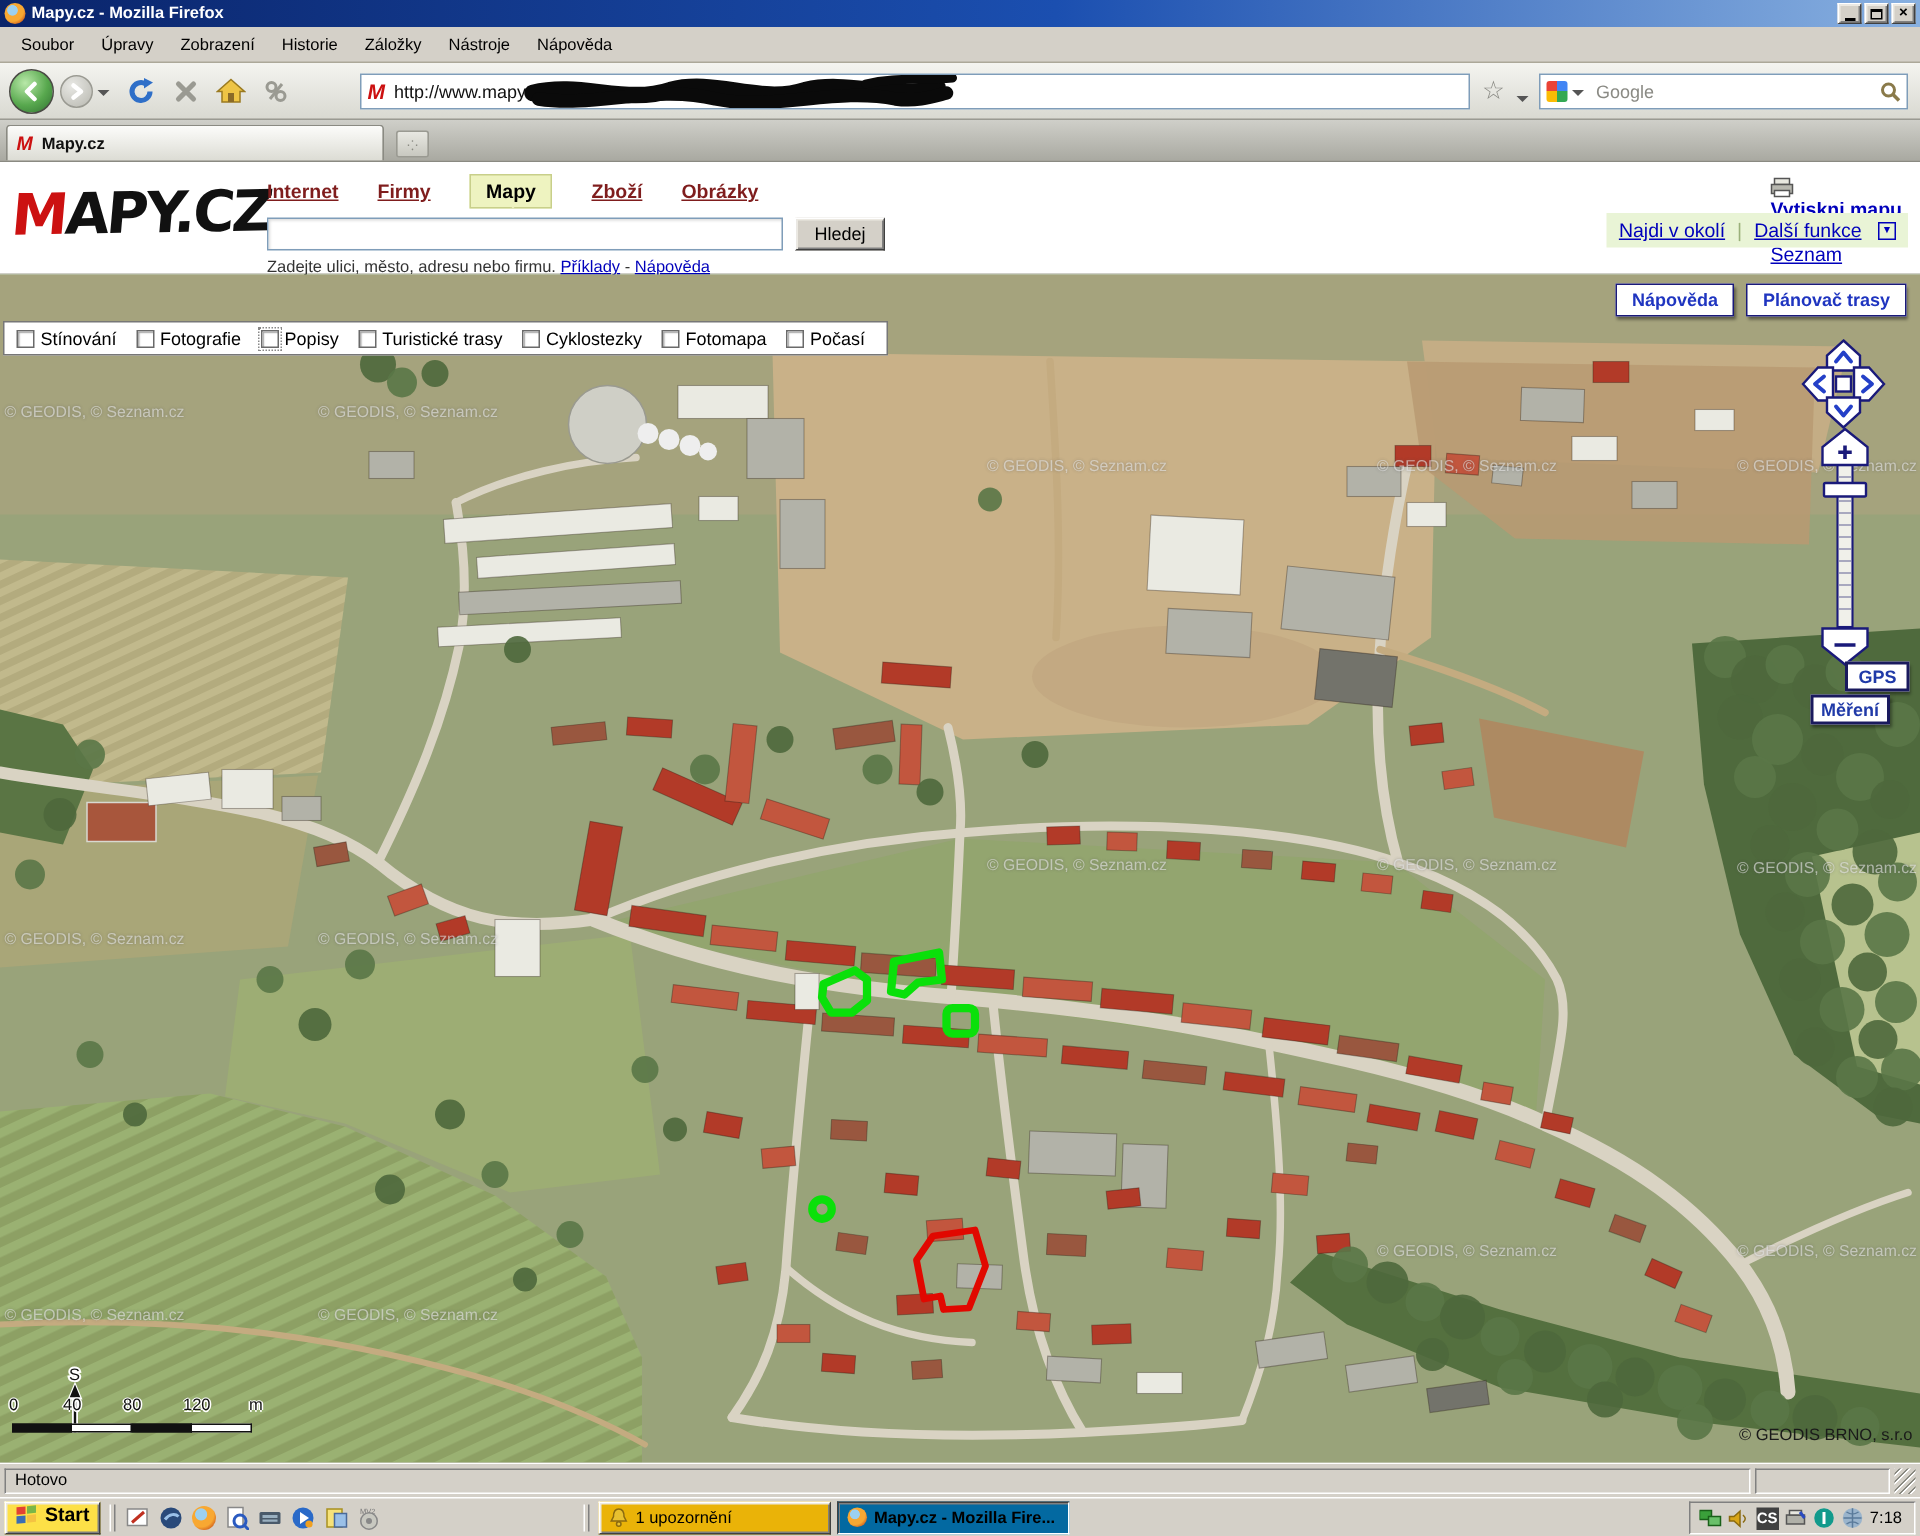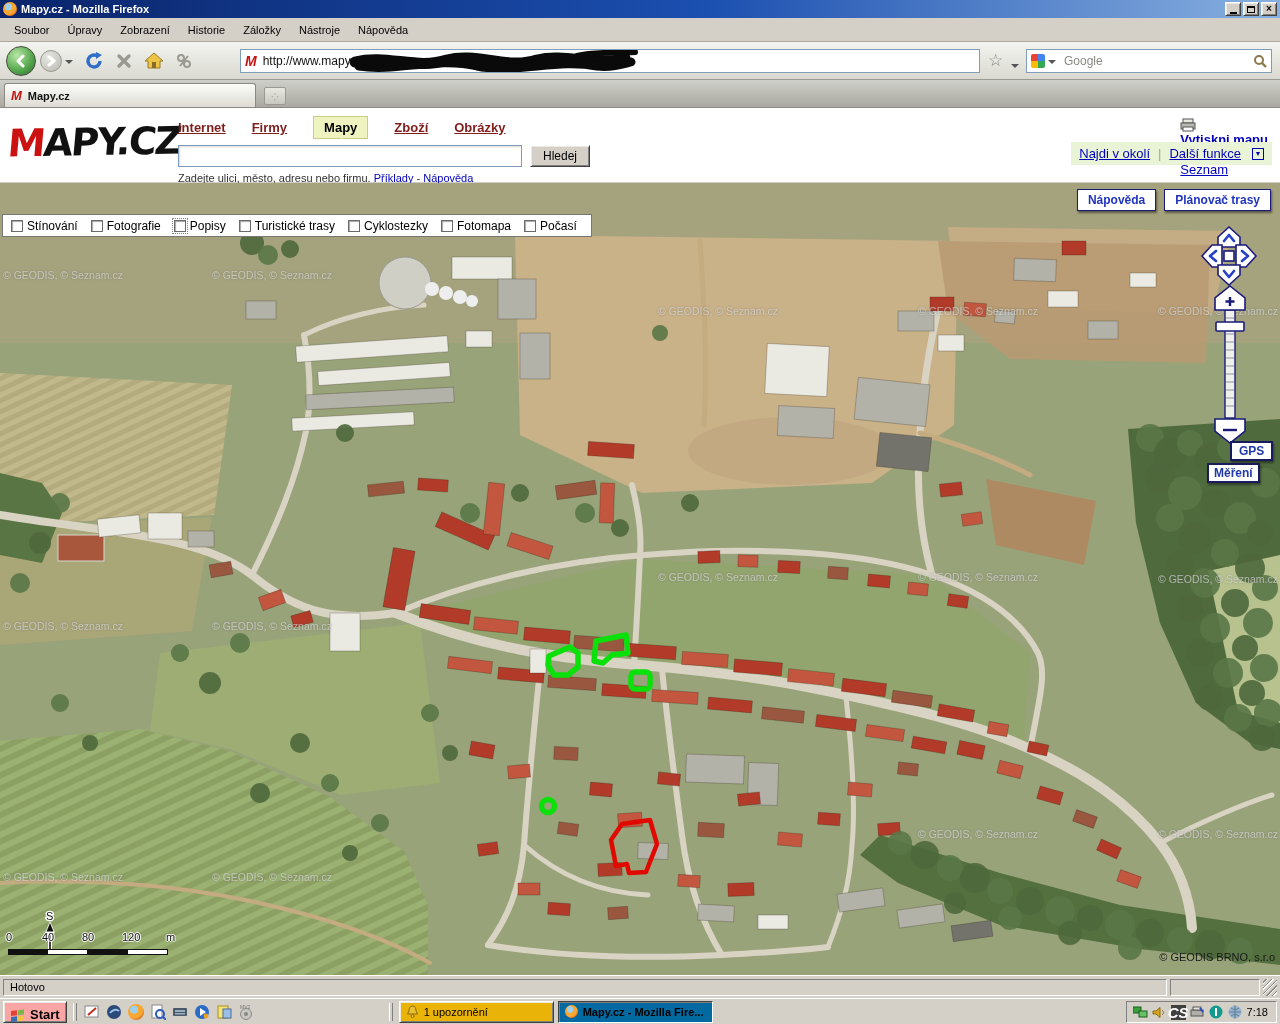--- a/index.html
+++ b/index.html
@@ -88,28 +88,28 @@
   .slabels{position:absolute;left:0;top:748px;z-index:3;width:200px;height:14px;}
   .slabels span{position:absolute;font-size:11px;color:#111;text-shadow:1px 0 0 #fff,-1px 0 0 #fff,0 1px 0 #fff,0 -1px 0 #fff;}
 
   
   #statusbar{height:23px;background:#d4d0c8;border-top:1px solid #fff;display:flex;align-items:center;padding:2px 3px;gap:3px;}
   .spanel{height:17px;border:1px solid;border-color:#808080 #fff #fff #808080;display:flex;align-items:center;padding:0 6px;font-size:11px;color:#000;}
   .sgrip{width:14px;height:17px;background:repeating-linear-gradient(135deg,#d4d0c8 0 2px,#8a8a82 2px 3px,#fff 3px 4px);}
 
   
   #taskbar{height:26px;background:#d4d0c8;border-top:1px solid #fff;display:flex;align-items:center;padding:2px 3px;gap:4px;position:relative;}
-  #startbtn{height:22px;background:#fca5a5;border:1px solid;border-color:#fff #404040 #404040 #fff;box-shadow:inset 1px 1px 0 #ece9e2,inset -1px -1px 0 #808080;display:flex;align-items:flex-end;gap:4px;padding:0 6px;font-weight:bold;font-size:13px;font-family:"Liberation Sans",sans-serif;}
+  #startbtn{height:22px;background:#fde047;border:1px solid;border-color:#fff #404040 #404040 #fff;box-shadow:inset 1px 1px 0 #ece9e2,inset -1px -1px 0 #808080;display:flex;align-items:flex-start;gap:4px;padding:0 6px;font-weight:bold;font-size:13px;font-family:"Liberation Sans",sans-serif;}
   .tbgrip{width:4px;height:18px;border-left:1px solid #fff;border-right:1px solid #808080;margin:0 2px;}
   .ql{width:18px;height:18px;flex:none;display:flex;align-items:center;justify-content:center;}
   .taskbtn{height:22px;border:1px solid;border-color:#fff #404040 #404040 #fff;box-shadow:inset 1px 1px 0 #ece9e2,inset -1px -1px 0 #808080;background:#eab308;display:flex;align-items:center;gap:5px;padding:0 6px;font-size:11px;width:155px;overflow:hidden;white-space:nowrap;}
   .taskbtn.active{border-color:#404040 #fff #fff #404040;box-shadow:inset 1px 1px 0 #808080;background:#0369a1;font-weight:bold;}
   #tray{position:absolute;right:3px;top:2px;height:22px;border:1px solid;border-color:#808080 #fff #fff #808080;display:flex;align-items:center;gap:4px;padding:0 8px 0 6px;}
   .trayico{width:15px;height:15px;flex:none;display:flex;align-items:center;justify-content:center;}
-  #csbadge{width:15px;height:15px;background:#404040;color:#fff;font-size:15px;font-weight:bold;display:flex;align-items:center;justify-content:center;font-style:italic;}
+  #csbadge{width:15px;height:15px;background:#404040;color:#fff;font-size:10px;font-weight:bold;display:flex;align-items:center;justify-content:center;}
   #clock{font-size:11px;margin-left:0;}
 </style>
 </head>
 <body>
 
 <div id="titlebar">
   <span class="fficon"></span>
   <span class="title">Mapy.cz - Mozilla Firefox</span>
   <span class="winbtn">
       <span class="minbar"></span>

